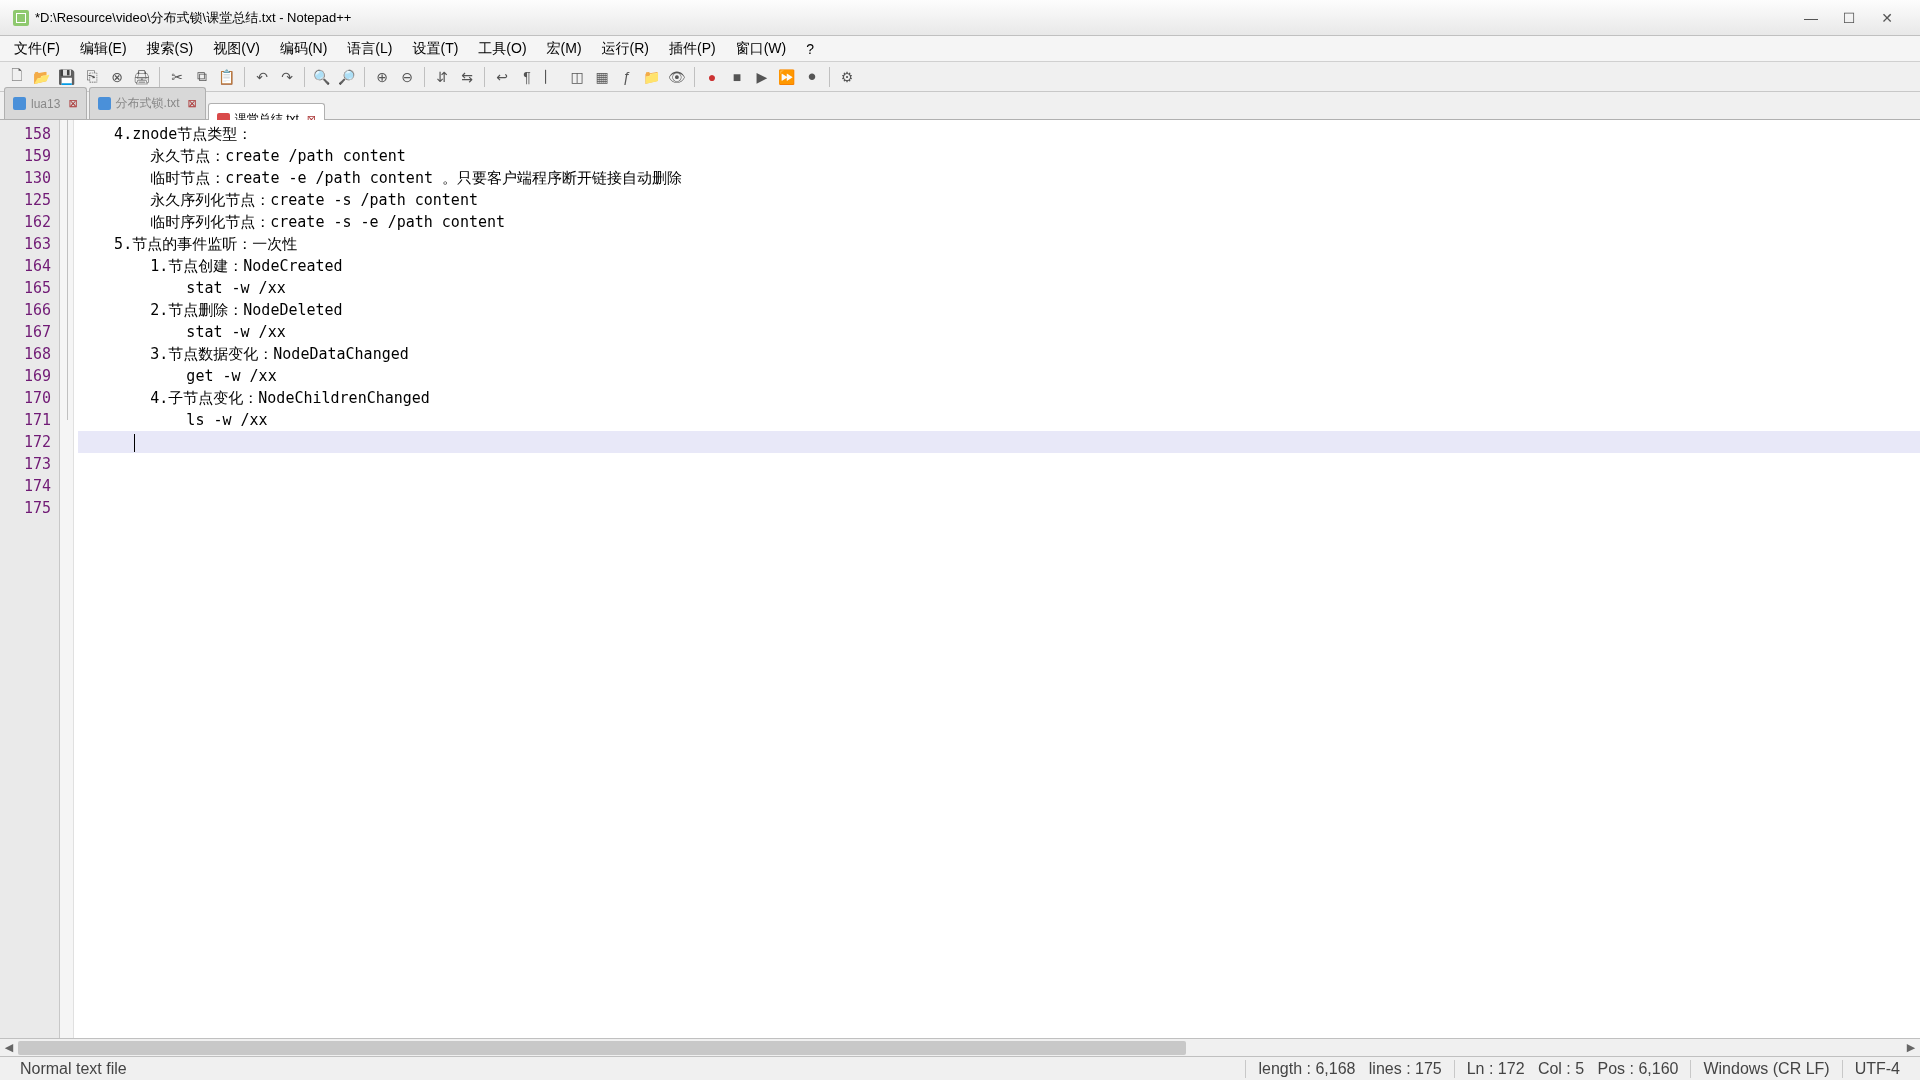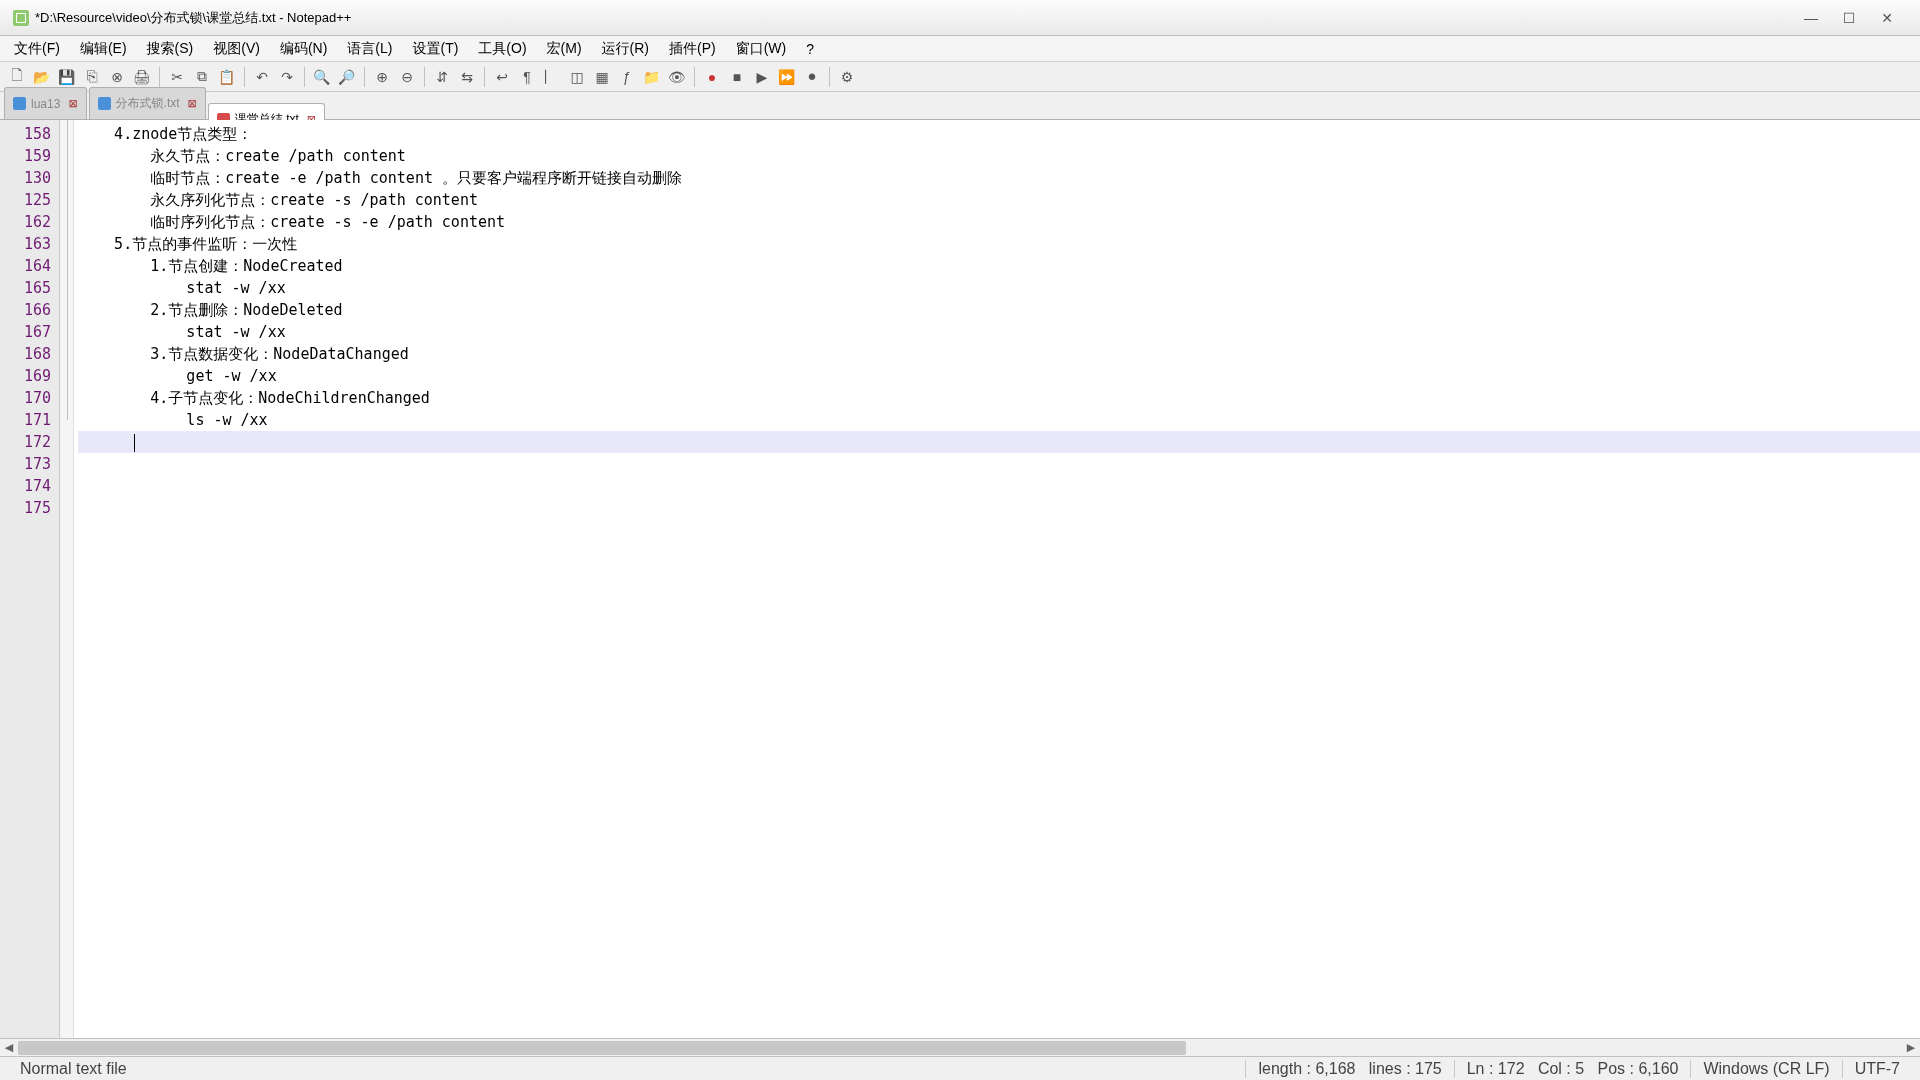--- a/index.html
+++ b/index.html
@@ -306,14 +306,14 @@
 <div class="statusbar">
   <div class="seg">Normal text file</div>
   <div class="spacer"></div>
   <div class="seg">
     <span>length : 6,168</span>&nbsp;&nbsp;&nbsp;<span>lines : 175</span>
   </div>
   <div class="seg">
     <span>Ln : 172</span>&nbsp;&nbsp;&nbsp;<span>Col : 5</span>&nbsp;&nbsp;&nbsp;<span>Pos : 6,160</span>
   </div>
   <div class="seg">Windows (CR LF)</div>
-  <div class="seg">UTF-7</div>
+  <div class="seg">UTF-4</div>
 </div>
 
 </body></html>

